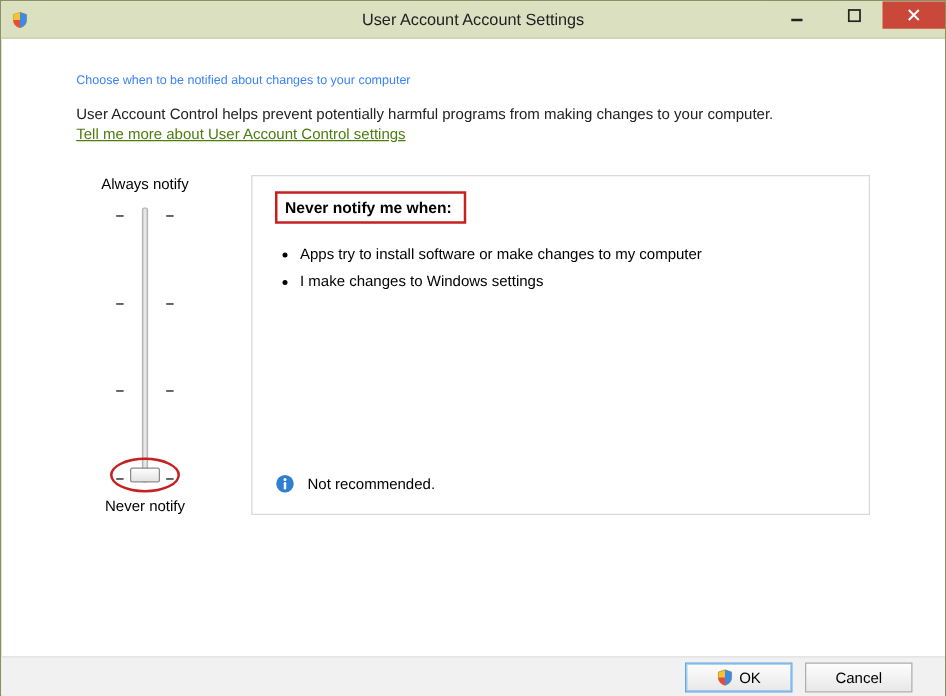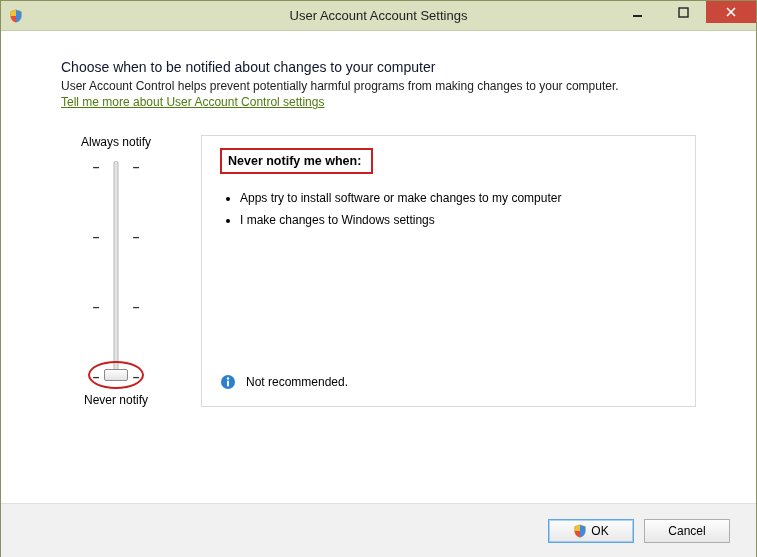--- a/index.html
+++ b/index.html
@@ -56,23 +56,23 @@
     color: #fff;
     width: 50px;
   }
   .win-btn svg { display:block; }
 
   
   .content {
     padding: 28px 60px 10px 60px;
   }
   .heading {
-    color: #0f172a;
-    font-size: 14px;
-    margin: 0 0 4px 0;
+    color: #3b82f6;
+    font-size: 10px;
+    margin: 0 0 14px 0;
     font-weight: 400;
   }
   .desc {
     color: #222;
     font-size: 12px;
     margin: 0 0 2px 0;
   }
   .link {
     color: #4d7c0f;
     text-decoration: underline;
@@ -189,21 +189,21 @@
   }
   .info-icon {
     width: 16px; height: 16px;
   }
 
   
   .footer {
     position: absolute;
     bottom: 0;
     left: 1px; right: 1px;
-    height: 54px;
+    height: 32px;
     background: #f1f1f1;
     border-top: 1px solid #e0e0e0;
     display: flex;
     align-items: center;
     justify-content: flex-end;
     padding-right: 26px;
     gap: 10px;
   }
   .btn {
     min-width: 86px;

